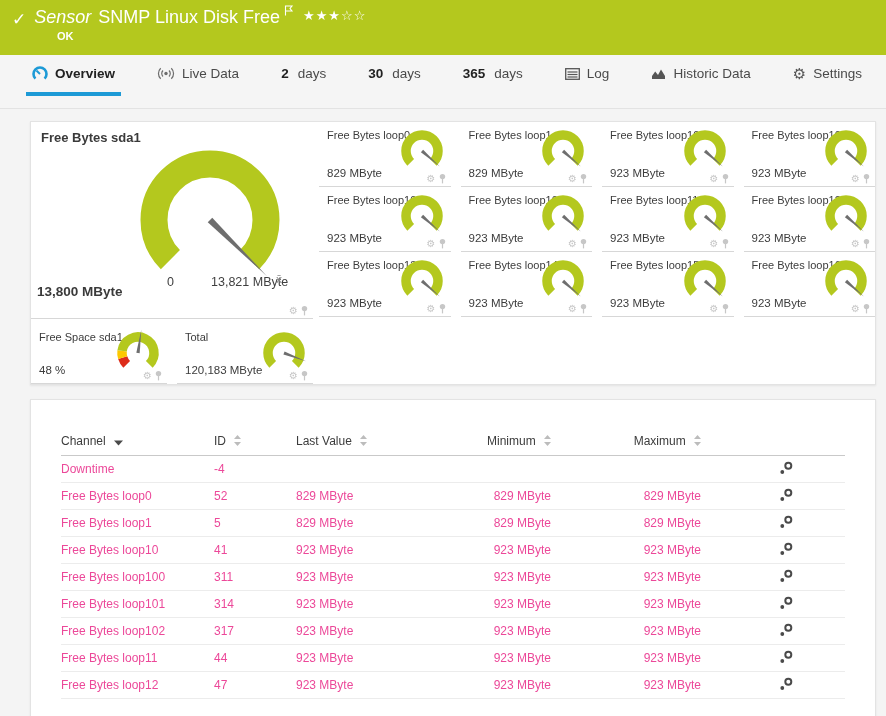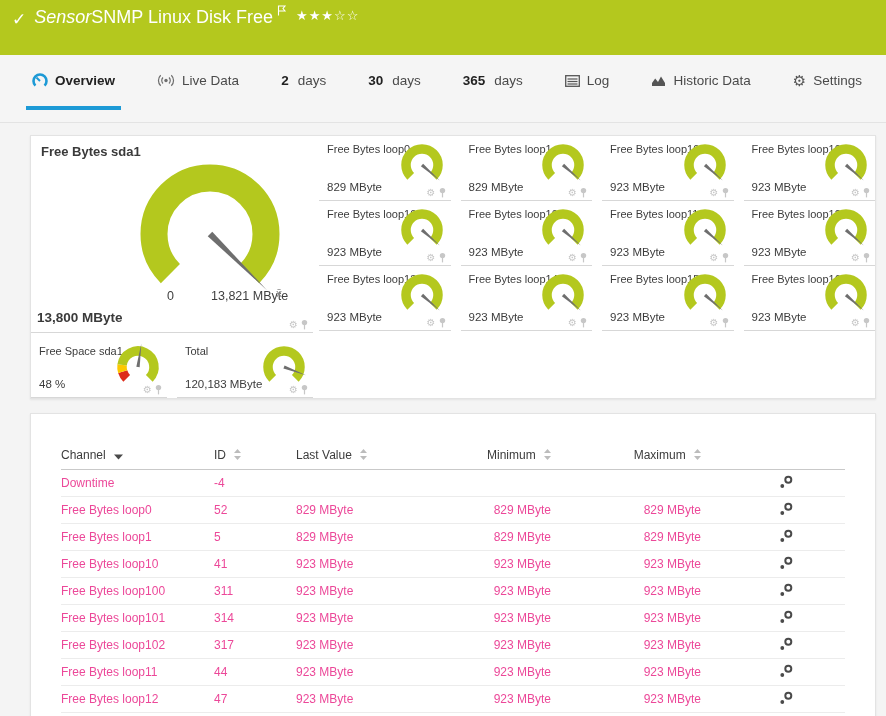--- a/index.html
+++ b/index.html
@@ -8,45 +8,45 @@
     font-family: "Liberation Sans", sans-serif;
     background:#f4f4f4; color:#3c3c3c;
     -webkit-font-smoothing: antialiased;
   }
   .glyph { font-family:"DejaVu Sans", sans-serif; }
 
   
   .sensor-header { height:55px; background:#b4c81e; color:#fff; padding:7px 10px 0 10px; }
   .hrow { display:flex; align-items:flex-start; }
   .check-icon { font-size:17px; font-weight:bold; margin:2px 8px 0 2px; }
-  .type-label { font-style:italic; font-size:18px; }
+  .type-label { font-style:italic; font-size:18px; margin-right:7px; }
   .sensor-title { font-size:18px; }
   .flag-wrap { margin:0 10px 0 4px; position:relative; top:-2px; }
   .stars { font-size:13px; letter-spacing:1px; position:relative; top:1px; }
   .hstatus { font-size:11px; font-weight:bold; margin:1px 0 0 47px; }
 
   
-  .tabs { height:68px; display:flex; align-items:stretch; justify-content:space-between;
+  .tabs { height:54px; display:flex; align-items:stretch; justify-content:space-between;
           padding:0 18px 12px 26px; background:#f5f5f5; border-bottom:1px solid #e3e3e3; }
   .tab { display:flex; align-items:center; gap:7px; padding:0 6px; font-size:13.5px;
          color:#4a4a4a; border-bottom:4px solid transparent; cursor:pointer; white-space:nowrap; }
   .tab.active { border-bottom-color:#1d9ad6; color:#222; font-weight:bold; }
   .tab .num { font-weight:bold; color:#222; margin-right:2px; }
   .tab svg, .tab .glyph { flex:none; }
   .tab .glyph { font-size:14px; color:#555; }
 
   
   .content { padding:12px 10px 0 30px; }
   .panel { background:#fff; border:1px solid #e3e3e3; box-shadow:0 1px 2px rgba(0,0,0,.07); width:846px; }
   .gauges-panel { padding:0; }
   .gauge-top { display:flex; }
   .main-gauge-cell { position:relative; width:282px; height:197px; border-bottom:1px solid #d7d7d7; flex:none; }
   .main-title { position:absolute; top:8px; left:10px; font-size:13px; font-weight:600; color:#3a3a3a; }
   .main-svg { position:absolute; top:20px; left:66px; }
-  .main-value { position:absolute; bottom:7px; left:6px; font-size:13.5px; font-weight:600; color:#3a3a3a; }
+  .main-value { position:absolute; bottom:19px; left:6px; font-size:13.5px; font-weight:600; color:#3a3a3a; }
 
   .small-grid { flex:1; display:grid; grid-template-columns:repeat(4,1fr); grid-auto-rows:65px;
                 column-gap:10px; margin-left:6px; }
   .gcell { position:relative; border-bottom:1px solid #d7d7d7; }
   .gcell .gtitle { position:absolute; top:7px; left:8px; font-size:11px; color:#3c3c3c; white-space:nowrap; }
   .gcell .gsvg { position:absolute; top:6px; right:2px; }
   .gcell .gvalue { position:absolute; bottom:7px; left:8px; font-size:11.5px; color:#3c3c3c; }
   .cell-icons { position:absolute; bottom:2px; right:4px; display:flex; gap:2px; align-items:center; }
   .cell-icons .glyph { font-size:10px; color:#c7c7c7; line-height:1; }
 
@@ -76,20 +76,21 @@
       <span class="check-icon glyph">✓</span>
       <span class="type-label">Sensor</span>
       <span class="sensor-title">SNMP Linux Disk Free</span>
       <span class="flag-wrap">
         <svg width="9" height="11" viewBox="0 0 9 11">
             <path d="M1.5 0.5 V10.5 M1.5 1 H8 L6 3.5 L8 6 H1.5" fill="none" stroke="#fff" stroke-width="1.1"></path>
           </svg>
       </span>
       <span class="stars glyph">★★★☆☆</span>
     </div>
+    <div class="hstatus">OK</div>
   </header>
 
   <nav class="tabs" id="tabs">
       <div class="tab active">
         <svg width="16" height="16" viewBox="0 0 16 16">
           <path d="M3.4 12.6 A6.5 6.5 0 1 1 12.6 12.6" fill="none" stroke="#1d9ad6" stroke-width="2.6"></path>
           <line x1="8" y1="8" x2="4.4" y2="4.6" stroke="#1d9ad6" stroke-width="2"></line>
         </svg>
         <span>Overview</span>
       </div>

